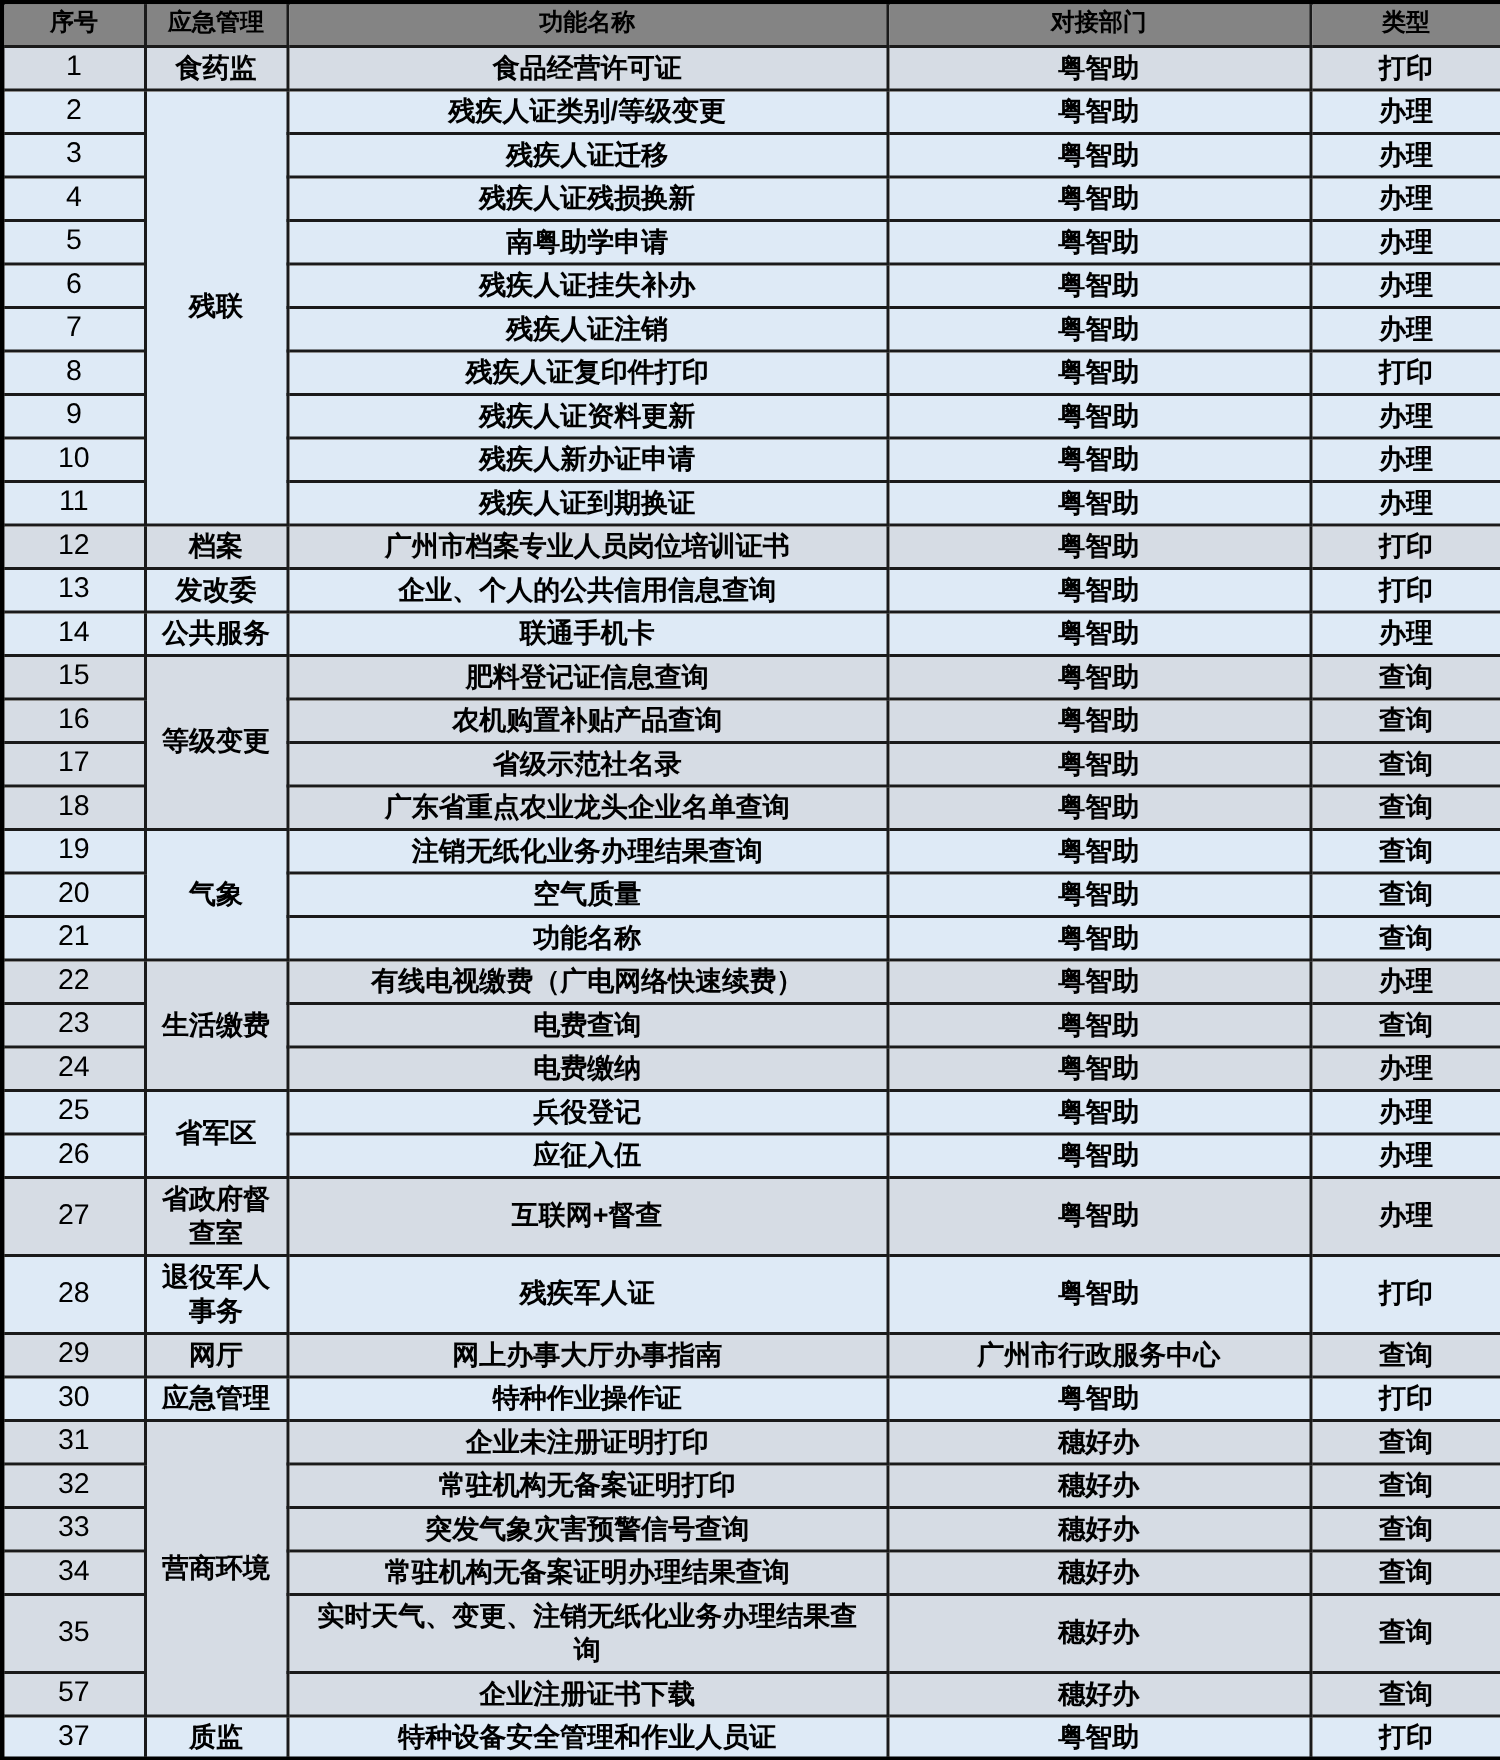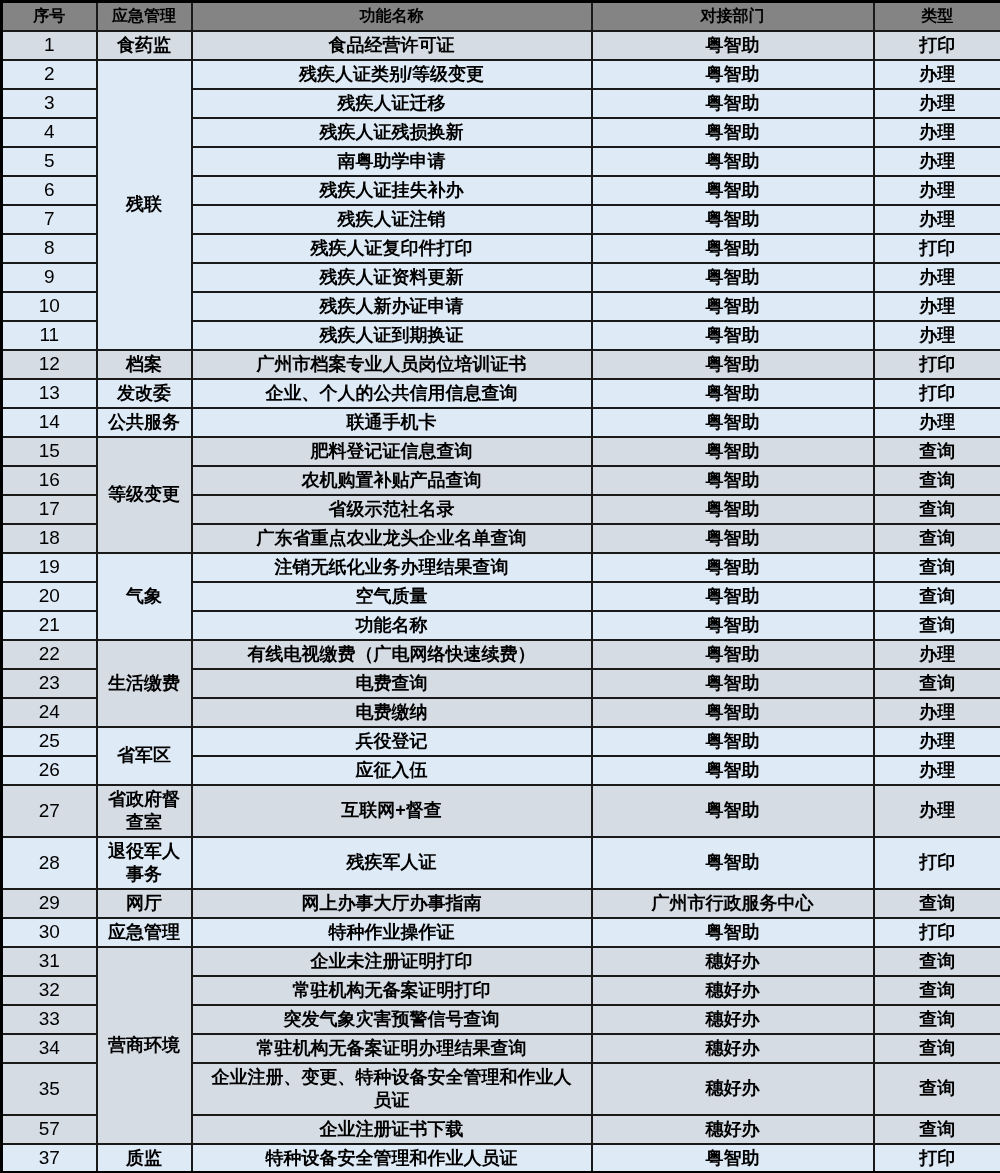--- a/index.html
+++ b/index.html
@@ -281,21 +281,21 @@
         <td class="type">查询</td>
       </tr>
       <tr class="r-gray">
         <td class="no">34</td>
         <td class="name">常驻机构无备案证明办理结果查询</td>
         <td class="dept">穗好办</td>
         <td class="type">查询</td>
       </tr>
       <tr class="r-gray tall">
         <td class="no">35</td>
-        <td class="name">企业注册、变更、特种设备安全管理和作业人员证</td>
+        <td class="name">实时天气、变更、注销无纸化业务办理结果查询</td>
         <td class="dept">穗好办</td>
         <td class="type">查询</td>
       </tr>
       <tr class="r-gray">
         <td class="no">57</td>
         <td class="name">企业注册证书下载</td>
         <td class="dept">穗好办</td>
         <td class="type">查询</td>
       </tr>
       <tr class="r-blue">

